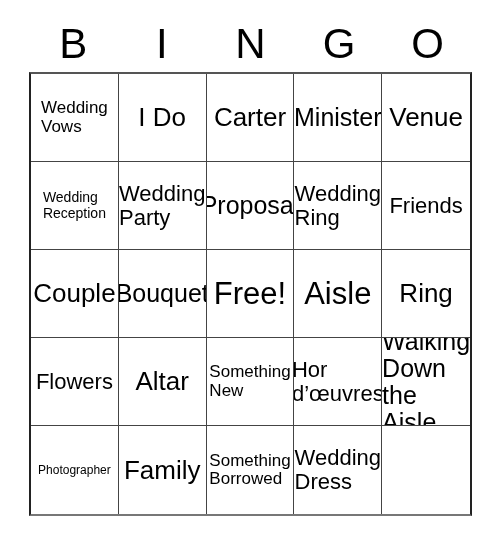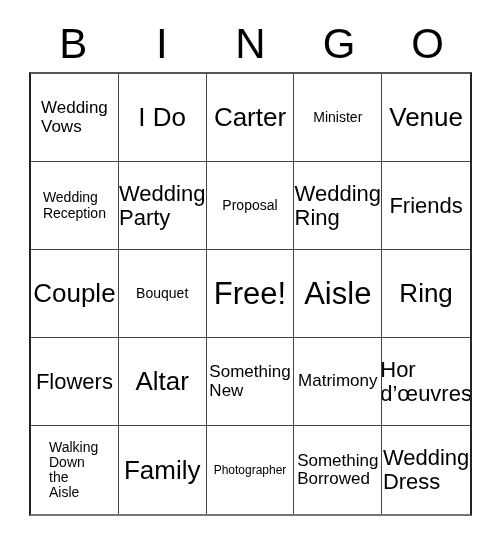--- a/index.html
+++ b/index.html
@@ -82,21 +82,21 @@
     font-weight: 400;
     color: #000000;
     white-space: pre-line;
     word-break: normal;
   }
 
   
   .fs-xs   { font-size: 12px; }
   .fs-sm   { font-size: 14px; }
   .fs-md   { font-size: 17px; }
-  .fs-lg   { font-size: 14px; }
+  .fs-lg   { font-size: 25px; }
   .fs-xl   { font-size: 22px; }
   .fs-2xl  { font-size: 26px; }
   .fs-3xl  { font-size: 31px; }
   .fs-4xl  { font-size: 26px; }
 </style>
 </head>
 <body>
 
 <div id="card">
 
@@ -162,36 +162,33 @@
         <span class="cell-text fs-xl">Flowers</span>
       </div>
       <div class="cell">
         <span class="cell-text fs-4xl">Altar</span>
       </div>
       <div class="cell">
         <span class="cell-text fs-md">Something
 New</span>
       </div>
       <div class="cell">
-        <span class="cell-text fs-md">Matrimony</span>
-      </div>
-      <div class="cell">
         <span class="cell-text fs-xl">Hor
 d’œuvres</span>
       </div>
       <div class="cell">
         <span class="cell-text fs-lg">Walking
 Down
 the Aisle</span>
       </div>
       <div class="cell">
-        <span class="cell-text fs-2xl">Family</span>
+        <span class="cell-text fs-xs">Photographer</span>
       </div>
       <div class="cell">
-        <span class="cell-text fs-xs">Photographer</span>
+        <span class="cell-text fs-2xl">Family</span>
       </div>
       <div class="cell">
         <span class="cell-text fs-md">Something
 Borrowed</span>
       </div>
       <div class="cell">
         <span class="cell-text fs-xl">Wedding
 Dress</span>
       </div>
     </div>

